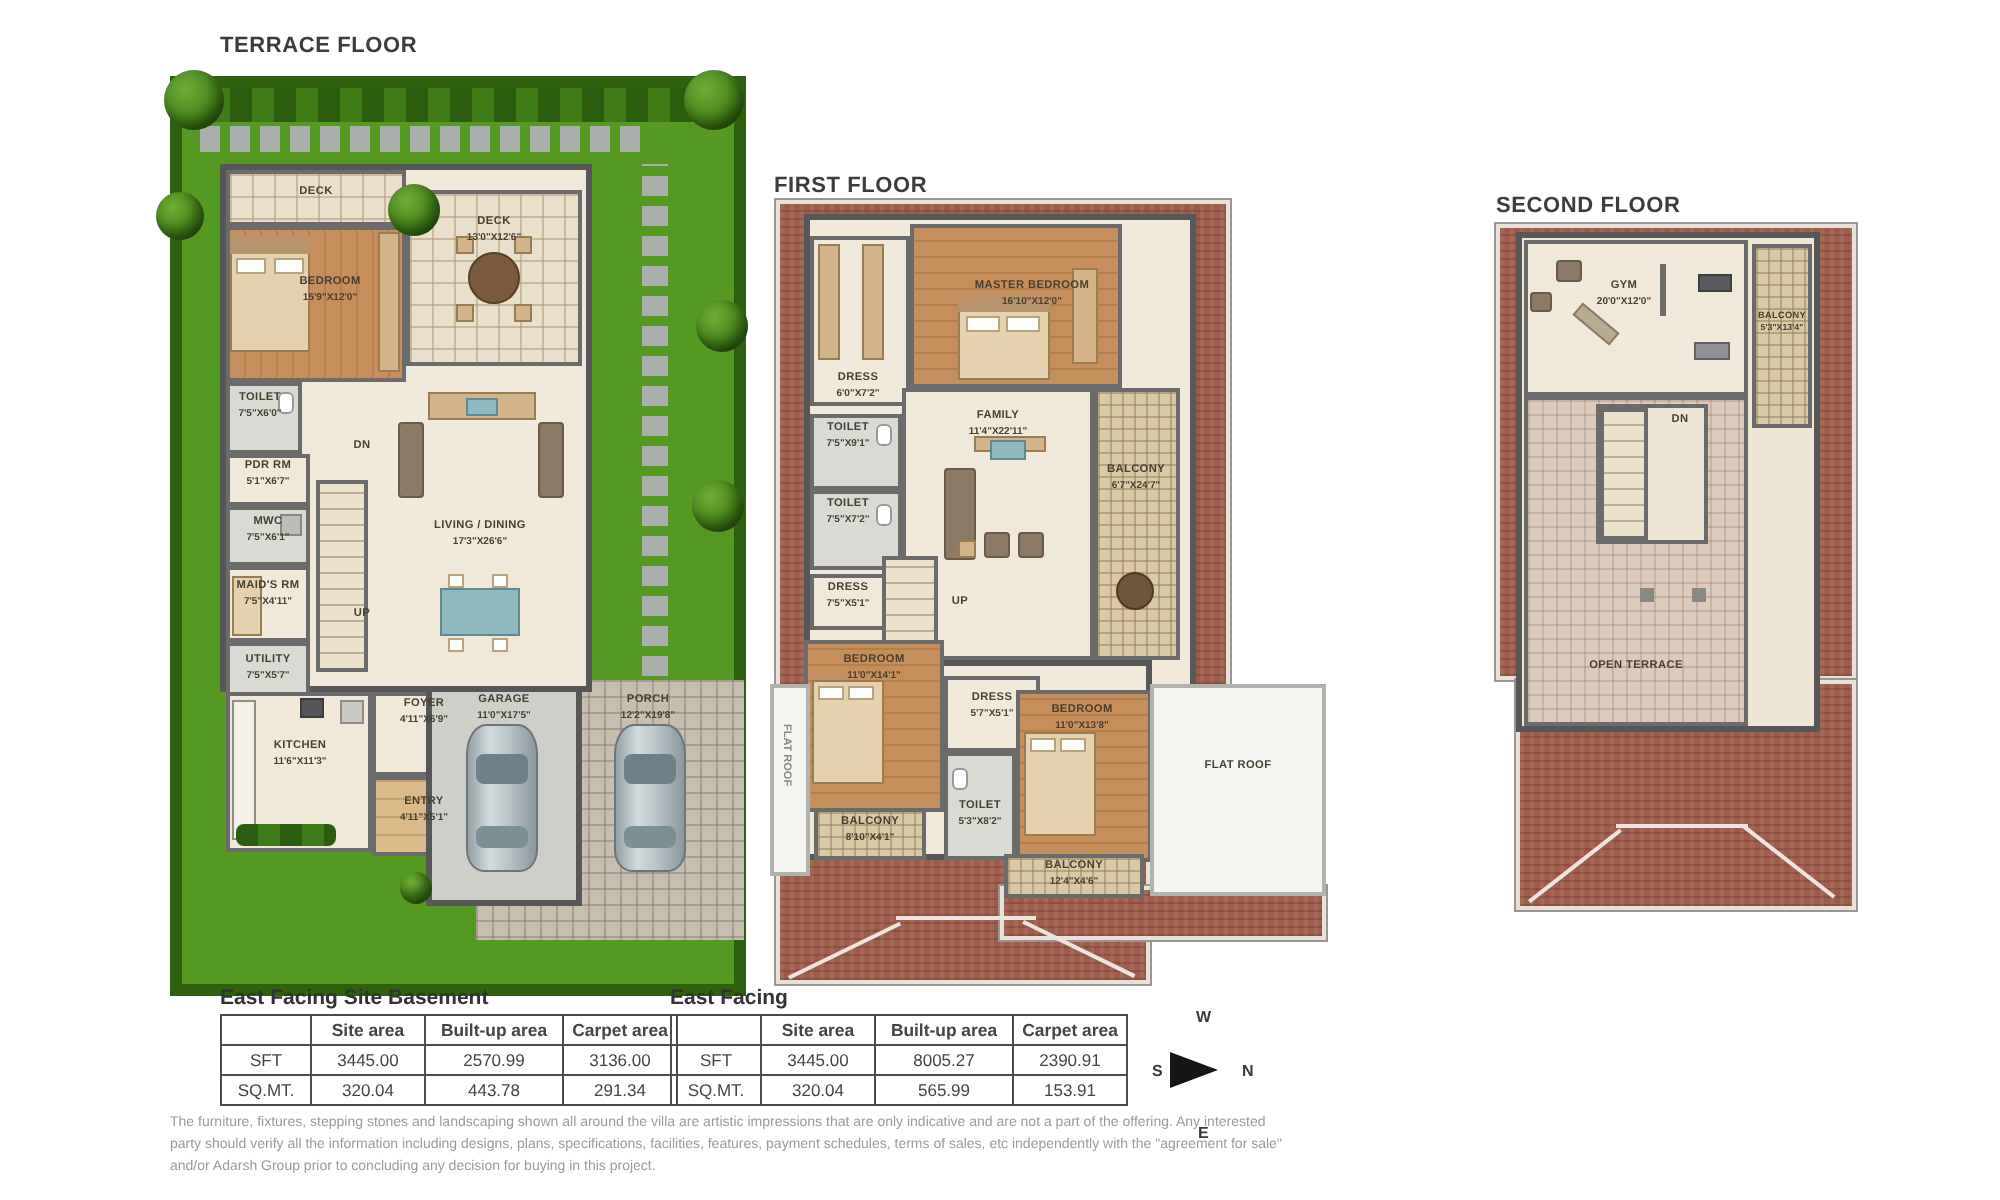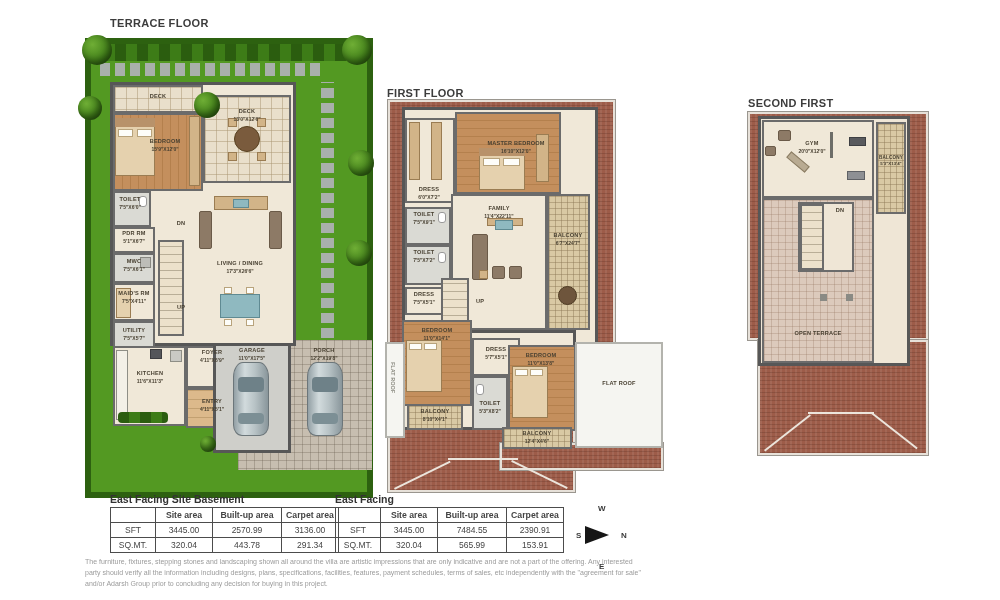--- a/index.html
+++ b/index.html
@@ -295,21 +295,21 @@
     </div>
   <div class="a rl" style="left:435px;top:408px">
       <span class="nm">BALCONY</span>
       <span class="dm">8'10"X4'1"</span>
     </div>
   <div class="a rl" style="left:537px;top:430px">
       <span class="nm">BALCONY</span>
       <span class="dm">12'4"X4'6"</span>
     </div>
 
-  <div class="a plan-title" style="left:748px;top:97px">SECOND FIRST</div>
+  <div class="a plan-title" style="left:748px;top:97px">SECOND FLOOR</div>
   <div class="a brick" style="left:748px;top:112px;width:180px;height:228px"></div>
   <div class="a brick" style="left:758px;top:340px;width:170px;height:115px"></div>
   <div class="a ridge" style="left:764px;top:450px;width:58px;transform:rotate(-38deg)"></div>
   <div class="a ridge" style="left:872px;top:412px;width:58px;transform:rotate(38deg)"></div>
   <div class="a ridge" style="left:808px;top:412px;width:66px"></div>
 
   <div class="a" style="left:758px;top:116px;width:152px;height:250px;background:#efe6d6;border:3px solid #575757"></div>
   <div class="a room" style="left:762px;top:120px;width:112px;height:78px"></div>
   <div class="a balctile" style="left:876px;top:122px;width:30px;height:92px"></div>
   <div class="a" style="left:762px;top:198px;width:112px;height:165px;background:#dccabc;background-image:linear-gradient(rgba(150,120,100,.3) 1px,rgba(0,0,0,0) 1px),linear-gradient(90deg,rgba(150,120,100,.3) 1px,rgba(0,0,0,0) 1px);background-size:7px 7px;border:2px solid #6b6b6b"></div>
@@ -369,21 +369,21 @@
     <tbody>
         <tr>
       <th class="c0"></th>
       <th class="c1">Site area</th>
       <th class="c2">Built-up area</th>
       <th class="c3">Carpet area</th>
     </tr>
     <tr>
       <td>SFT</td>
       <td>3445.00</td>
-      <td>7484.55</td>
+      <td>8005.27</td>
       <td>2390.91</td>
     </tr>
     <tr>
       <td>SQ.MT.</td>
       <td>320.04</td>
       <td>565.99</td>
       <td>153.91</td>
     </tr>
   </tbody>
     </table>

